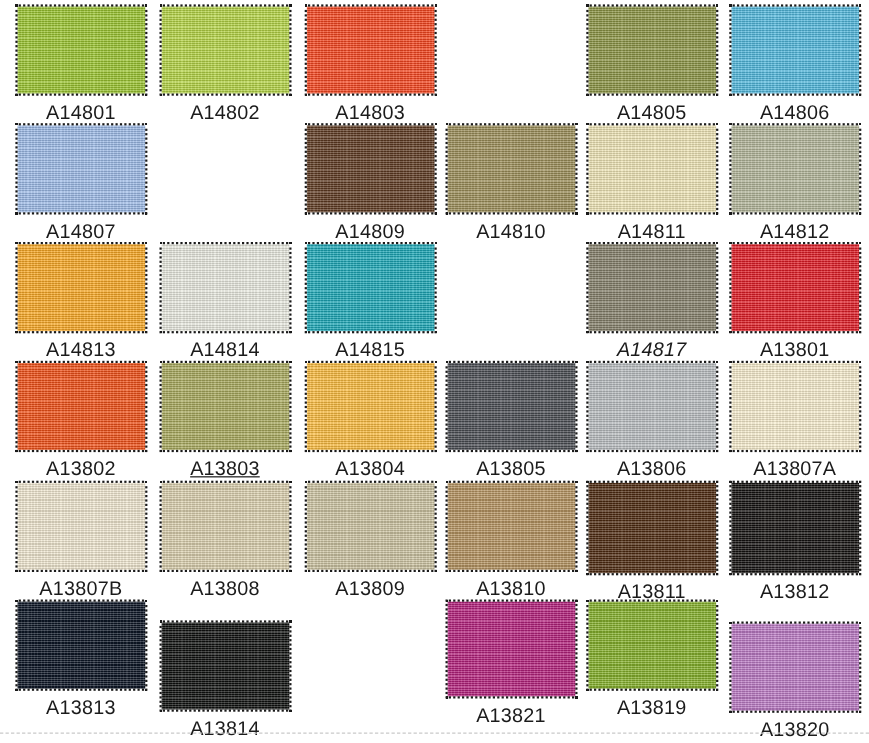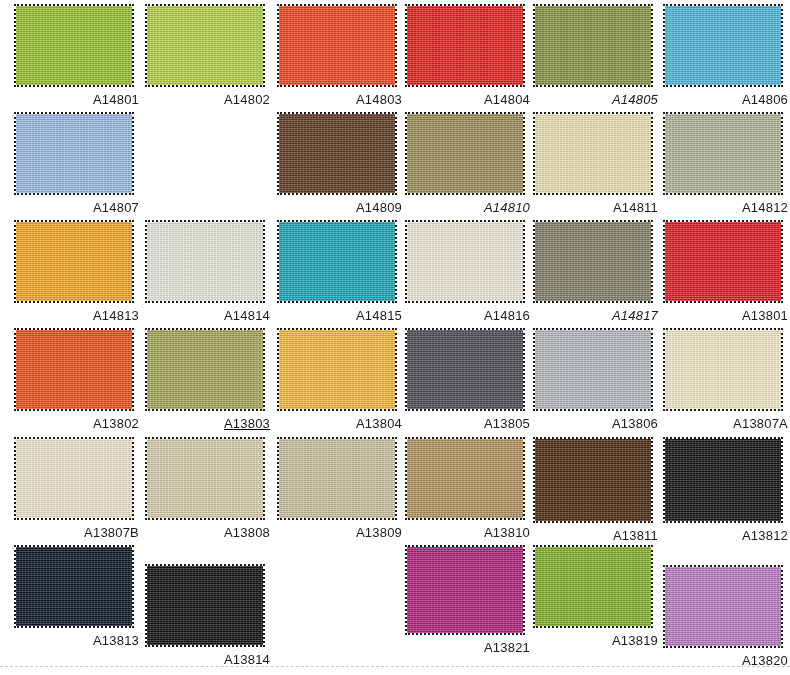--- a/index.html
+++ b/index.html
@@ -62,22 +62,22 @@
   
   .swatch-chip .edge {
     position: absolute;
     inset: -2px;
     border: 2px dotted #1a1a1a;
     pointer-events: none;
   }
 
   .swatch-label {
     margin-top: 7px;
-    text-align: right;
-    font-size: 13px;
+    text-align: center;
+    font-size: 18px;
     color: #1b1b1b;
     letter-spacing: 0.2px;
     white-space: nowrap;
   }
 
   #bottom-divider {
     position: absolute;
     left: 0;
     bottom: 8px;
     width: 790px;
@@ -103,28 +103,21 @@
       </div>
       <div class="swatch-label">A14802</div>
     </div>
     <div class="swatch-cell" style="left: 271px; top: 6px;">
       <div class="swatch-chip" style="background: rgb(245, 69, 30);">
         <div class="weave"></div>
         <div class="edge"></div>
       </div>
       <div class="swatch-label">A14803</div>
     </div>
-    <div class="swatch-cell" style="left: 399px; top: 6px;">
-      <div class="swatch-chip" style="background: rgb(229, 31, 28);">
-        <div class="weave"></div>
-        <div class="edge"></div>
-      </div>
-      <div class="swatch-label">A14804</div>
-    </div>
-    <div class="swatch-cell" style="left: 527px; top: 6px; font-style: italic;">
+    <div class="swatch-cell" style="left: 527px; top: 6px;">
       <div class="swatch-chip" style="background: rgb(139, 148, 68);">
         <div class="weave"></div>
         <div class="edge"></div>
       </div>
       <div class="swatch-label">A14805</div>
     </div>
     <div class="swatch-cell" style="left: 657px; top: 6px;">
       <div class="swatch-chip" style="background: rgb(81, 184, 221);">
         <div class="weave"></div>
         <div class="edge"></div>
@@ -138,21 +131,21 @@
       </div>
       <div class="swatch-label">A14807</div>
     </div>
     <div class="swatch-cell" style="left: 271px; top: 114px;">
       <div class="swatch-chip" style="background: rgb(94, 58, 33);">
         <div class="weave"></div>
         <div class="edge"></div>
       </div>
       <div class="swatch-label">A14809</div>
     </div>
-    <div class="swatch-cell" style="left: 399px; top: 114px; font-style: italic;">
+    <div class="swatch-cell" style="left: 399px; top: 114px;">
       <div class="swatch-chip" style="background: rgb(156, 142, 88);">
         <div class="weave"></div>
         <div class="edge"></div>
       </div>
       <div class="swatch-label">A14810</div>
     </div>
     <div class="swatch-cell" style="left: 527px; top: 114px;">
       <div class="swatch-chip" style="background: rgb(239, 229, 182);">
         <div class="weave"></div>
         <div class="edge"></div>
@@ -180,27 +173,20 @@
       </div>
       <div class="swatch-label">A14814</div>
     </div>
     <div class="swatch-cell" style="left: 271px; top: 222px;">
       <div class="swatch-chip" style="background: rgb(27, 167, 182);">
         <div class="weave"></div>
         <div class="edge"></div>
       </div>
       <div class="swatch-label">A14815</div>
     </div>
-    <div class="swatch-cell" style="left: 399px; top: 222px;">
-      <div class="swatch-chip" style="background: rgb(242, 236, 219);">
-        <div class="weave"></div>
-        <div class="edge"></div>
-      </div>
-      <div class="swatch-label">A14816</div>
-    </div>
     <div class="swatch-cell" style="left: 527px; top: 222px; font-style: italic;">
       <div class="swatch-chip" style="background: rgb(132, 127, 106);">
         <div class="weave"></div>
         <div class="edge"></div>
       </div>
       <div class="swatch-label">A14817</div>
     </div>
     <div class="swatch-cell" style="left: 657px; top: 222px;">
       <div class="swatch-chip" style="background: rgb(224, 27, 36);">
         <div class="weave"></div>

